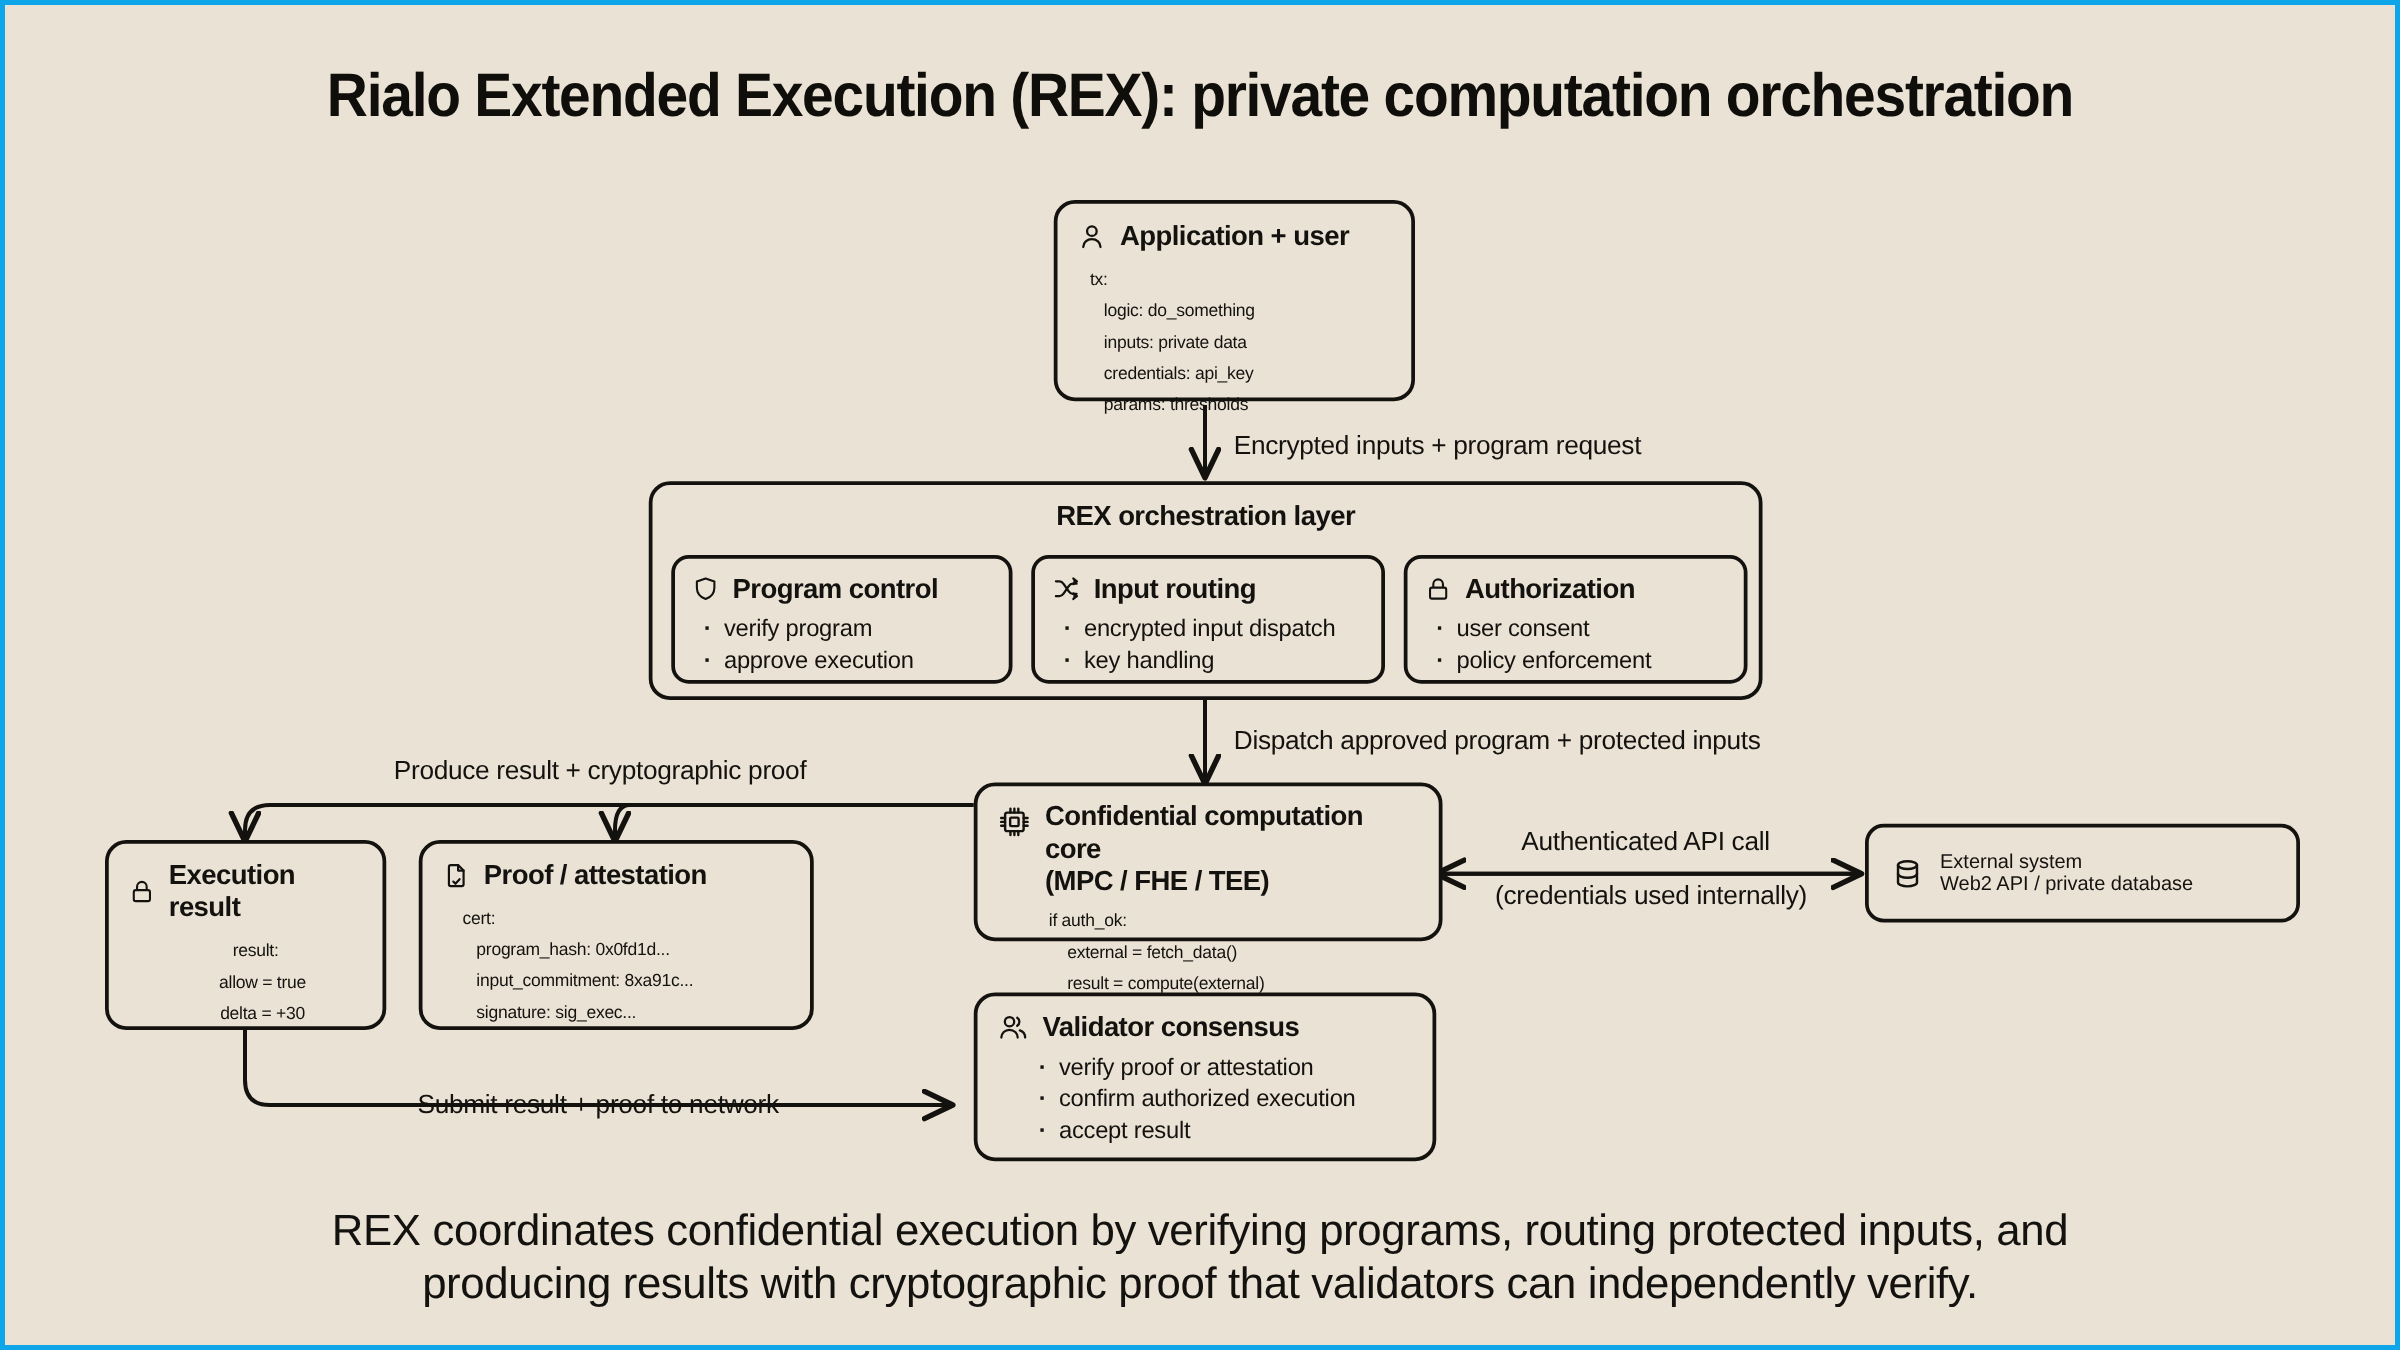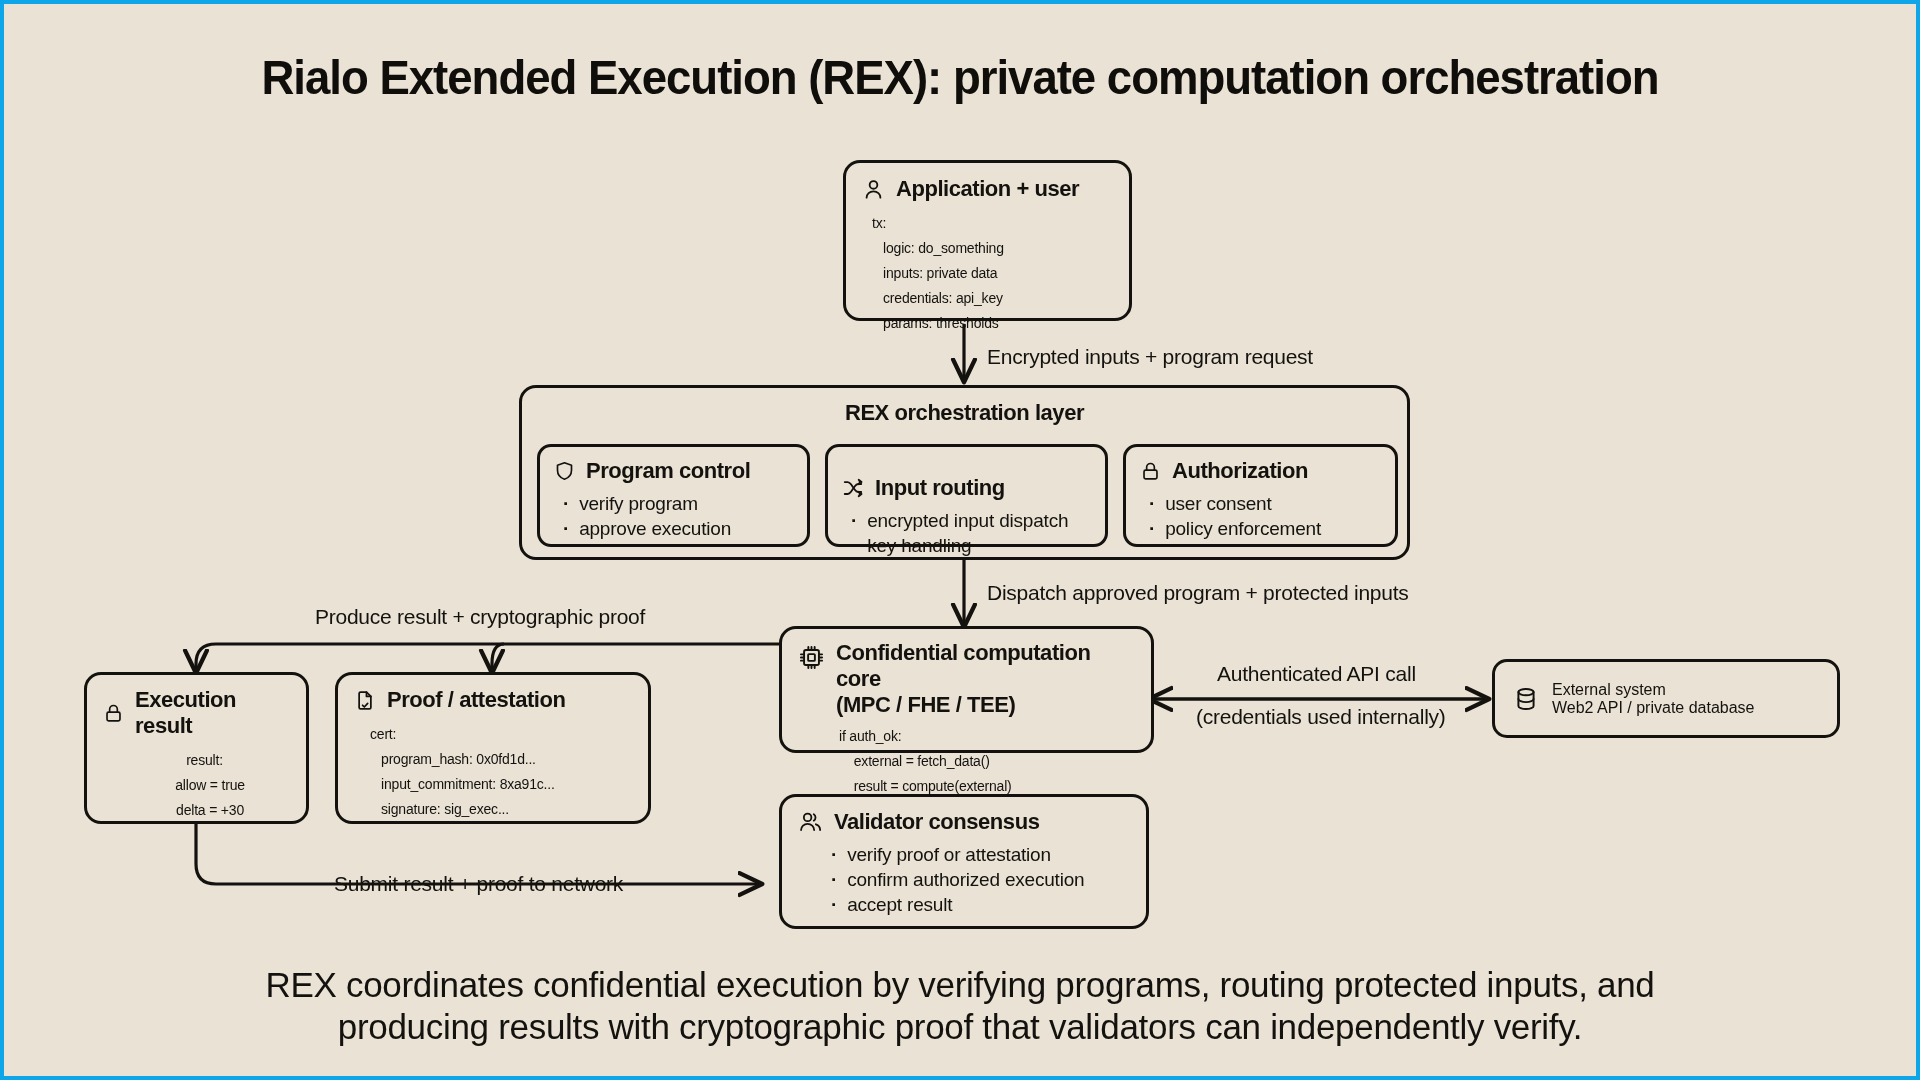--- a/index.html
+++ b/index.html
@@ -139,21 +139,21 @@
       <ul class="bullets" style="margin-top:7px;padding-left:9px;">
         <li>
             <span>verify program</span>
           </li>
         <li>
             <span>approve execution</span>
           </li>
       </ul>
     </div>
 
-    <div class="node thin" style="left:303px;top:56px;width:283px;height:103px;padding:28px 14px 0 14px;border-radius:14px;">
+    <div class="node thin" style="left:303px;top:56px;width:283px;height:103px;padding:11px 14px 0 14px;border-radius:14px;">
       <div class="hdr">
         <span>
           <svg class="ic" width="22" height="22" viewBox="0 0 24 24" fill="none" stroke="#14120f" stroke-width="2" stroke-linecap="round" stroke-linejoin="round">
             <path d="M3 5.5h3.2c1.6 0 2.6 1 3.6 2.4l4.2 6.1c1 1.4 2 2.4 3.6 2.4H21"></path>
             <path d="M3 18.5h3.2c1.6 0 2.6-1 3.6-2.4l4.2-6.1c1-1.4 2-2.4 3.6-2.4H21"></path>
             <path d="M18.2 3.1 21.3 5.5 18.2 7.9" fill="#14120f"></path>
             <path d="M18.2 16.1 21.3 18.5 18.2 20.9" fill="#14120f"></path>
           </svg>
         </span>
         <span class="ttl">Input routing</span>

